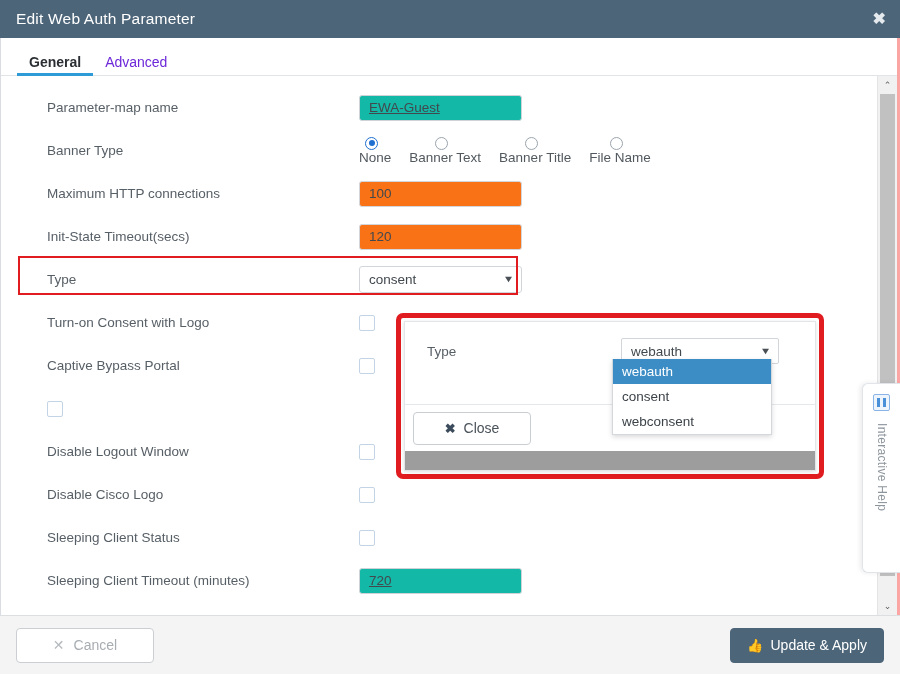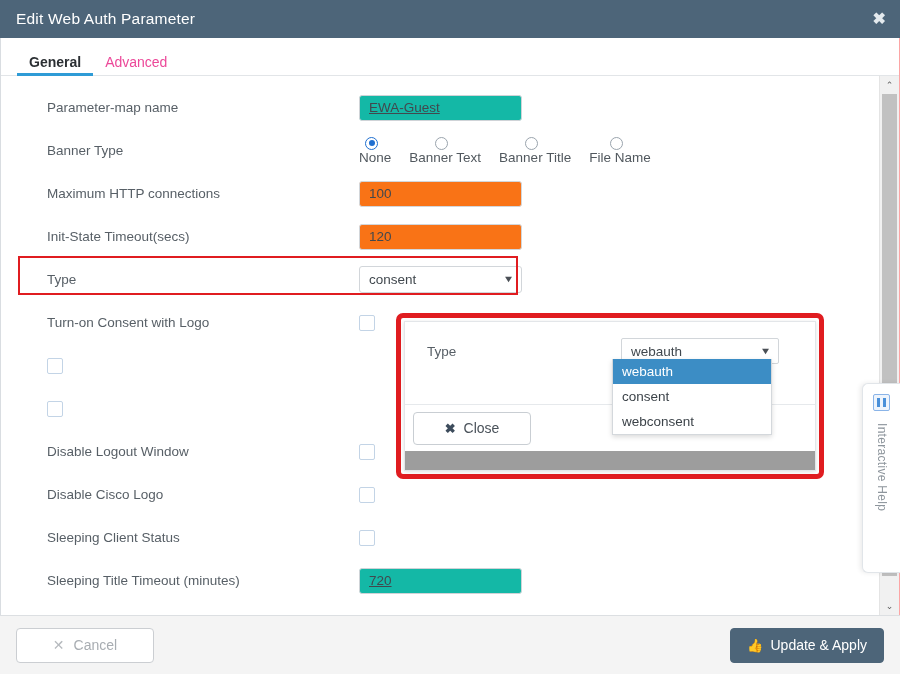--- a/index.html
+++ b/index.html
@@ -58,40 +58,40 @@
     user-select: none;
   }
 
   
   .window-body {
     flex: 1 1 auto;
     position: relative;
     display: flex;
     flex-direction: column;
     border-left: 1px solid #d9dde1;
-    border-right: 1px solid #fca5a5;
+    border-right: 3px solid #fca5a5;
     min-height: 0;
     background: #fff;
   }
 
   
   .tabs {
     height: 38px;
     flex: 0 0 38px;
     display: flex;
     align-items: flex-end;
     padding-left: 16px;
     border-bottom: 1px solid #e2e5e8;
     background: #fff;
     box-sizing: border-box;
   }
   .tab {
     padding: 0 12px 6px 12px;
     font-size: 14px;
-    color: #ec4899;
+    color: #6d28d9;
     cursor: pointer;
     position: relative;
     line-height: 1;
   }
   .tab.active {
     color: #2b2f33;
     font-weight: bold;
   }
   .tab.active::after {
     content: "";
@@ -547,20 +547,21 @@
         </div>
 
         <div class="form-row">
           <div class="form-label">Turn-on Consent with Logo</div>
           <div class="form-field">
             <div class="cbox"></div>
           </div>
         </div>
 
         <div class="form-row">
+          <div class="form-label">Captive Bypass Portal</div>
           <div class="form-field">
             <div class="cbox"></div>
           </div>
         </div>
 
         <div class="form-row">
           <div class="form-field">
             <div class="cbox"></div>
           </div>
         </div>
@@ -580,21 +581,21 @@
         </div>
 
         <div class="form-row">
           <div class="form-label">Sleeping Client Status</div>
           <div class="form-field">
             <div class="cbox"></div>
           </div>
         </div>
 
         <div class="form-row">
-          <div class="form-label">Sleeping Title Timeout (minutes)</div>
+          <div class="form-label">Sleeping Client Timeout (minutes)</div>
           <div class="form-field">
             <div class="txt-input readonly">720</div>
           </div>
         </div>
 
       </div>
 
       <div class="scrollbar">
         <div class="sb-btn">⌃</div>
         <div class="sb-track">

